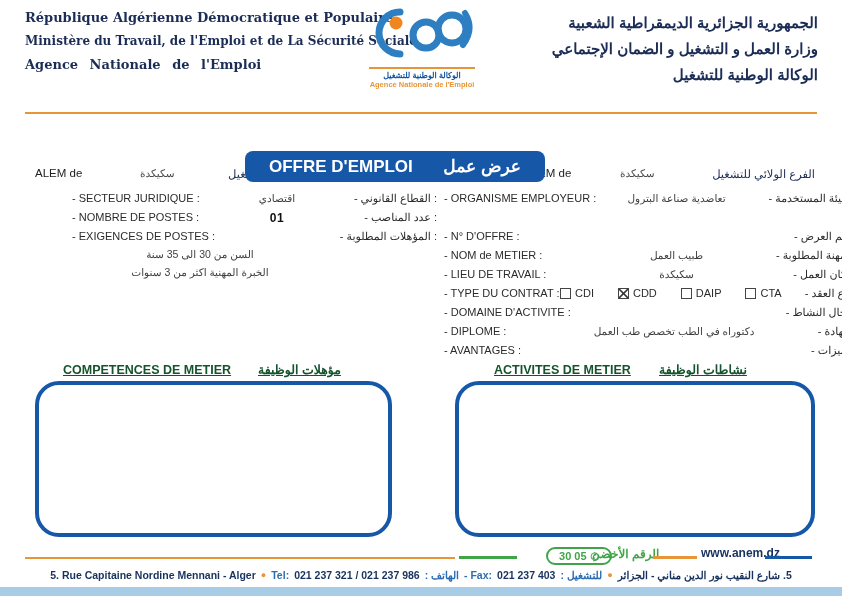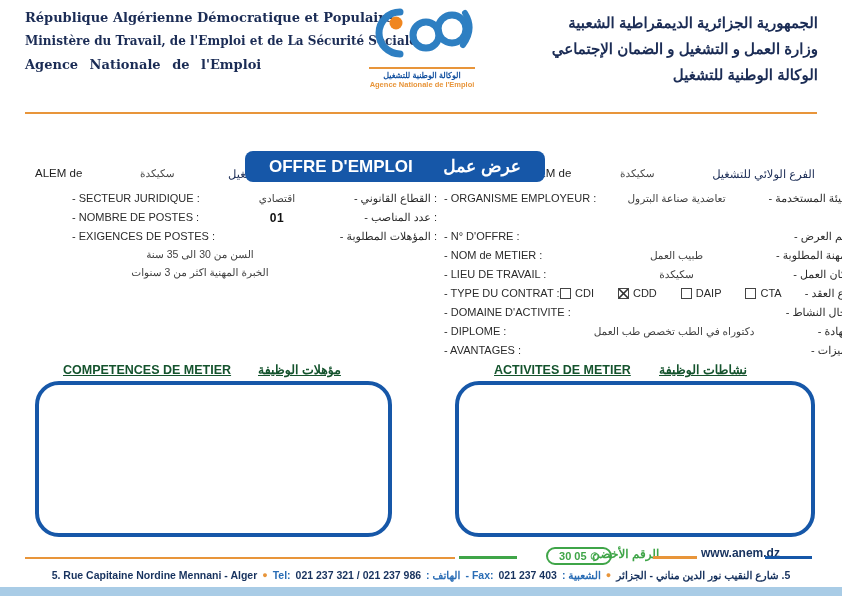--- a/index.html
+++ b/index.html
@@ -228,19 +228,19 @@
   <div class="fline fl-blue"></div>
 
   <div class="address">
     <span>5. Rue Capitaine Nordine Mennani - Alger</span>
     <span class="dot">●</span>
     <span class="blue">Tel:</span>
     <span>021 237 321 / 021 237 986</span>
     <span class="blue rtl">الهاتف :</span>
     <span class="blue">- Fax:</span>
     <span>021 237 403</span>
-    <span class="blue rtl">الشعبية :</span>
+    <span class="blue rtl">للتشغيل :</span>
     <span class="dot">●</span>
     <span class="rtl">5. شارع النقيب نور الدين مناني - الجزائر</span>
   </div>
 
   <div class="bottom-bar"></div>
 </div>
 
 </body></html>

